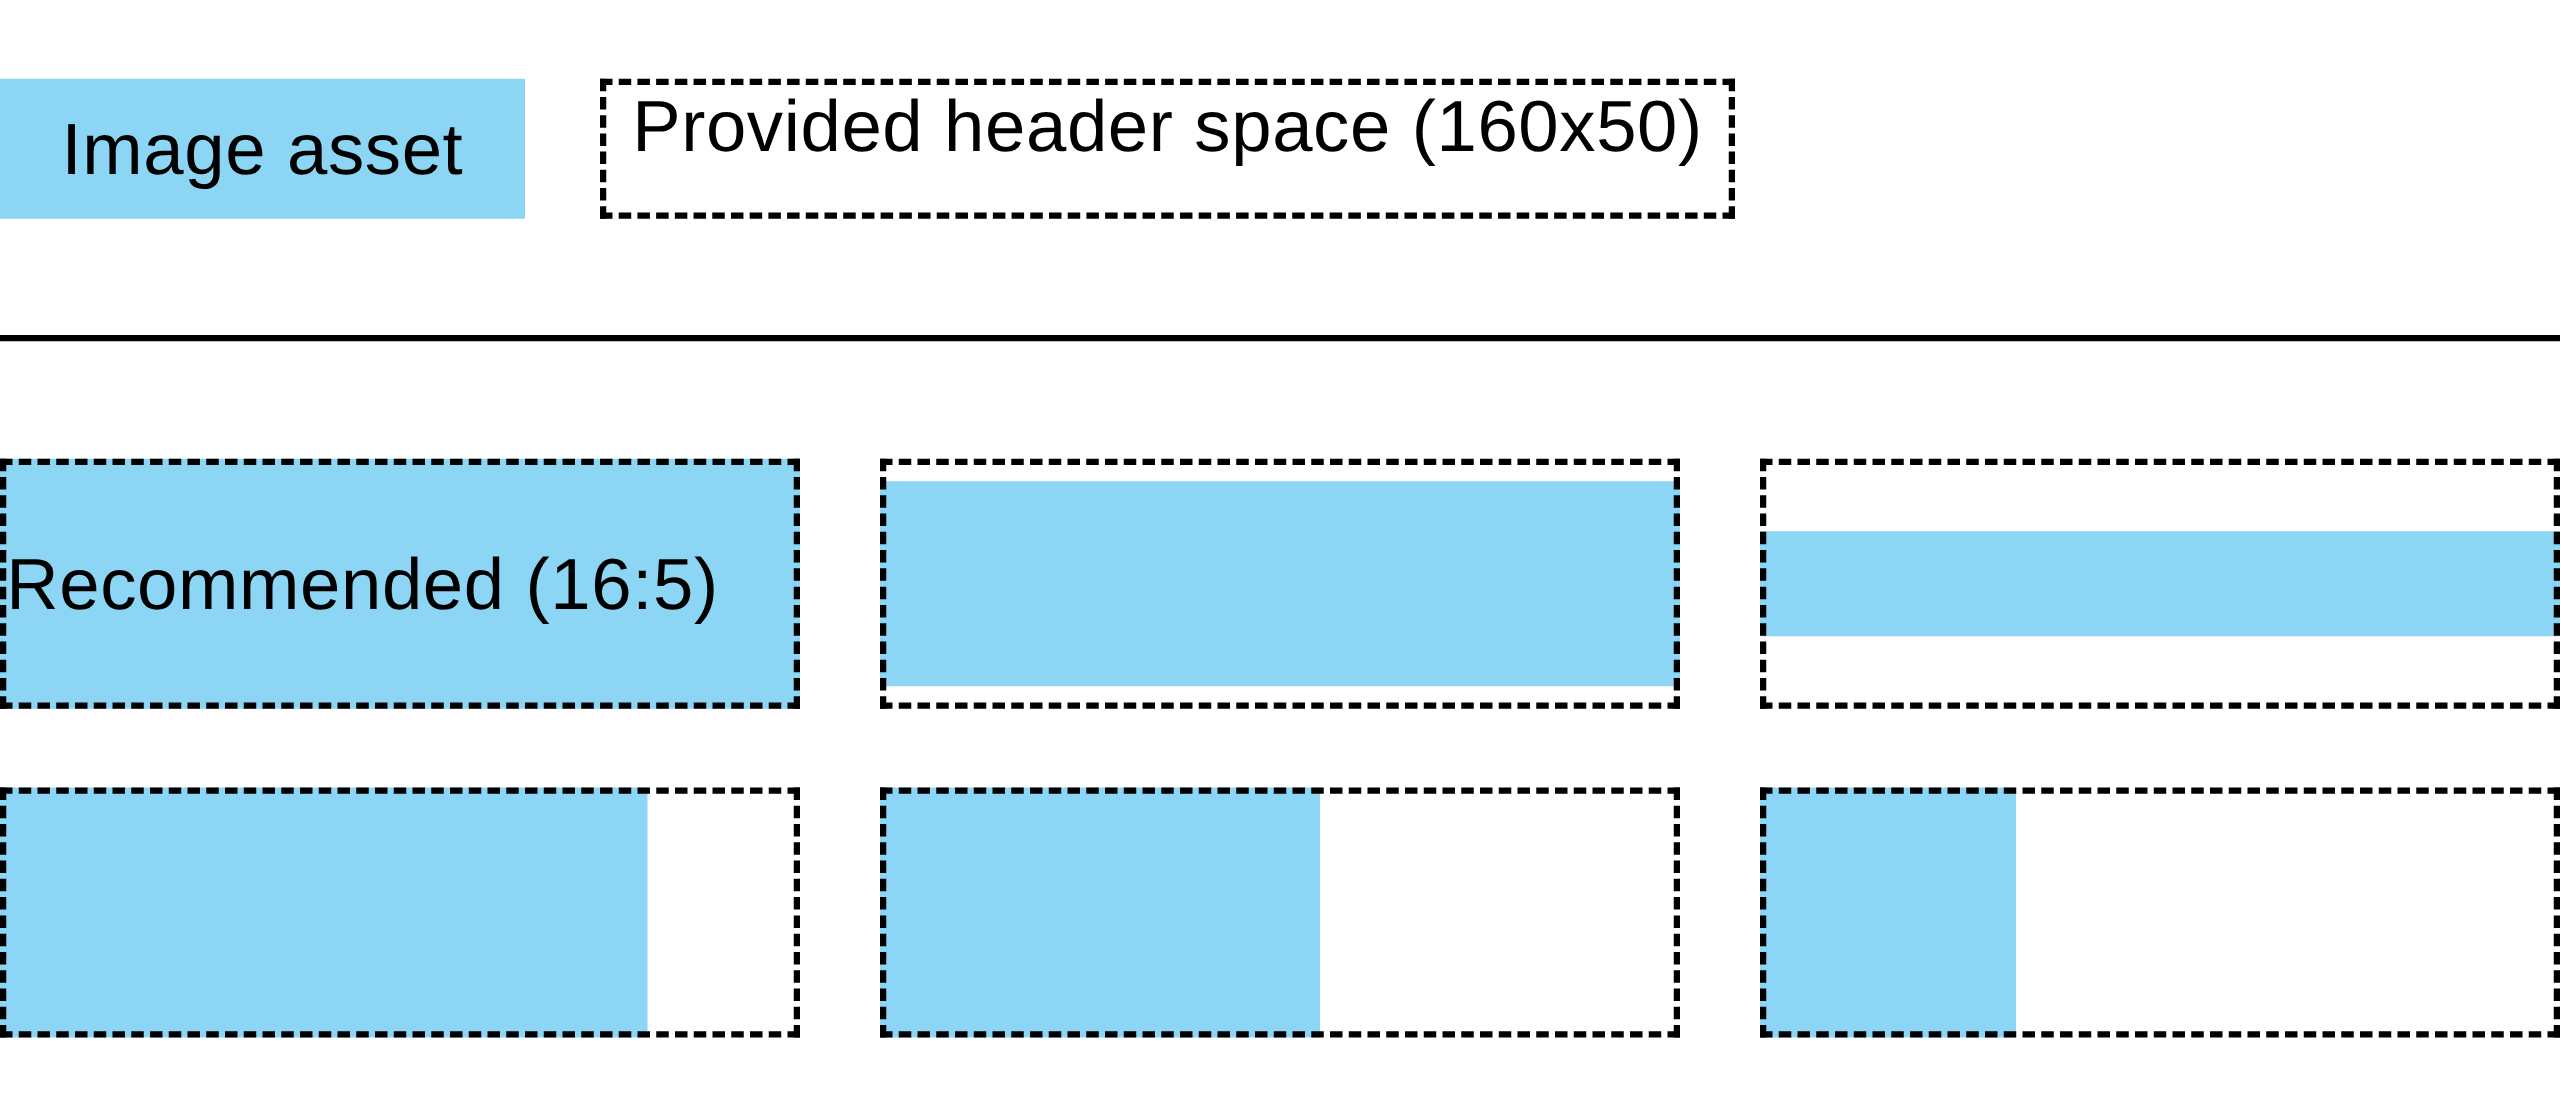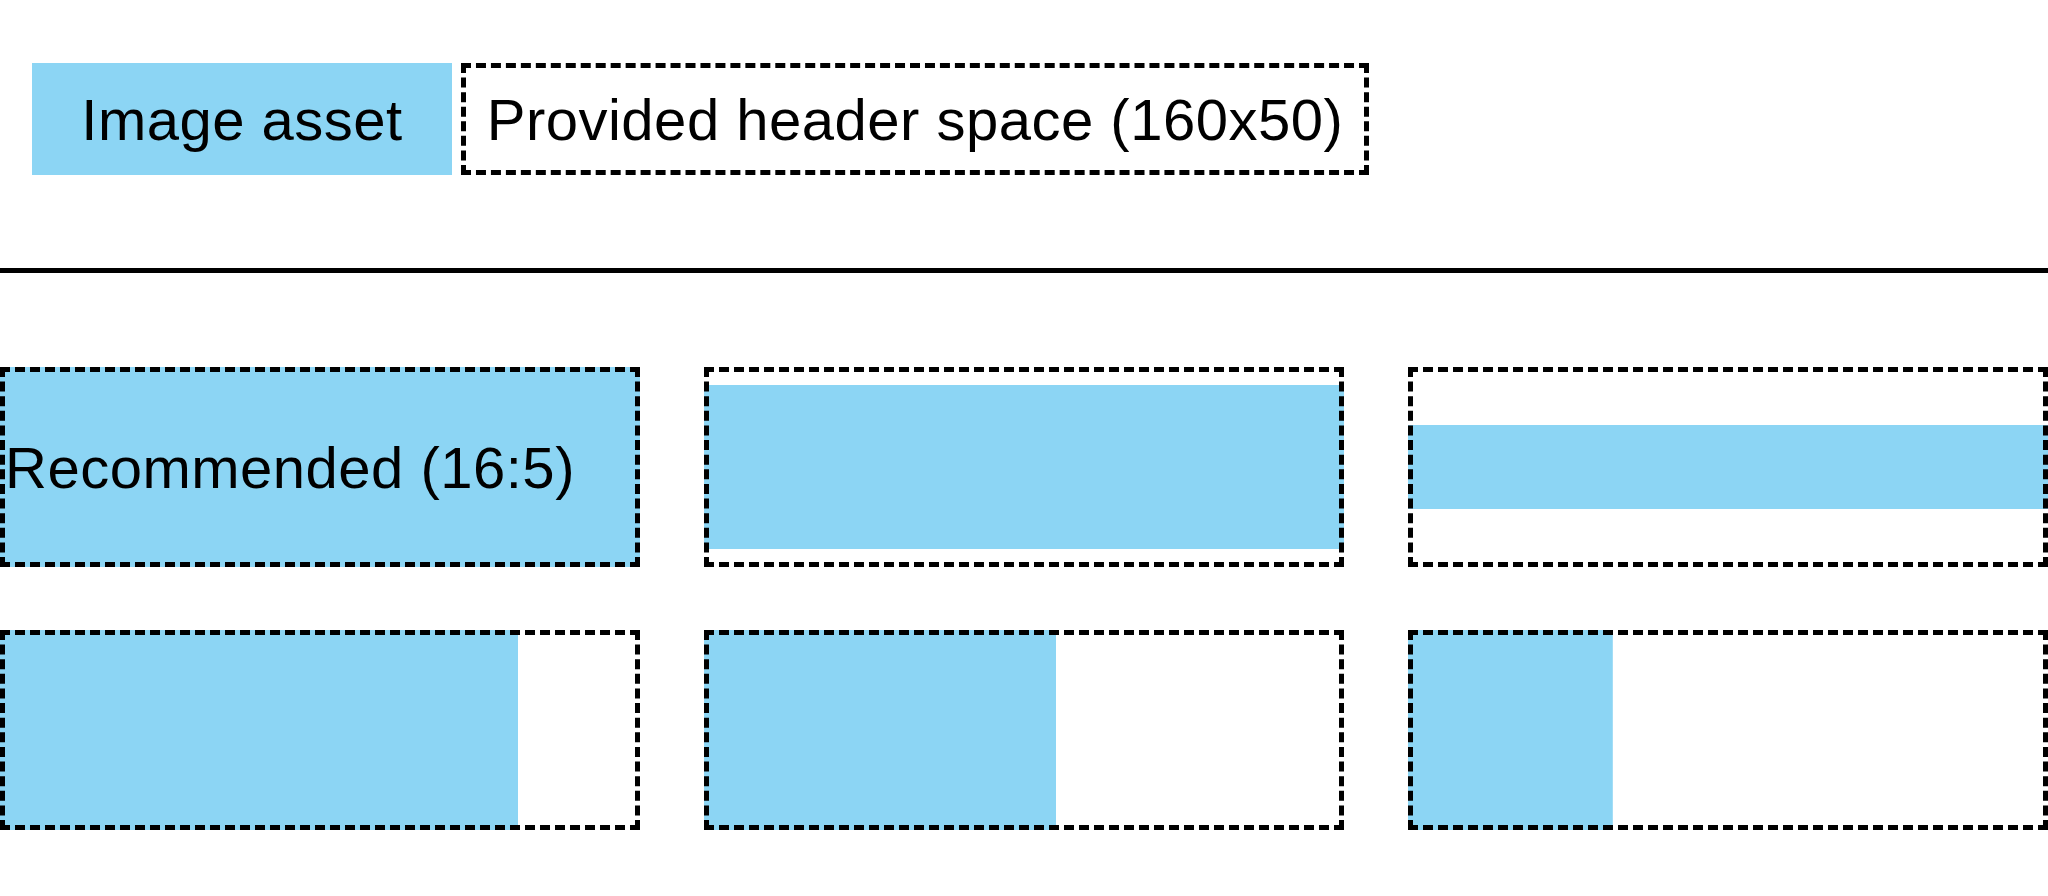--- a/index.html
+++ b/index.html
@@ -25,32 +25,30 @@
   
   .legend-swatch {
     position: absolute;
     left: 0;
     top: 63px;
     width: 420px;
     height: 112px;
     display: flex;
     align-items: center;
     justify-content: center;
-    margin-left: 32px;
   }
   .legend-space-box {
     position: absolute;
-    left: 461px;
+    left: 480px;
     top: 63px;
     width: 908px;
     height: 112px;
     box-sizing: border-box;
     border: 5px dashed #000000;
     display: flex;
-    align-items: center;
     justify-content: center;
     background: #ffffff;
   }
   
   .divider {
     position: absolute;
     left: 0;
     top: 268px;
     width: 2048px;
     height: 5px;

